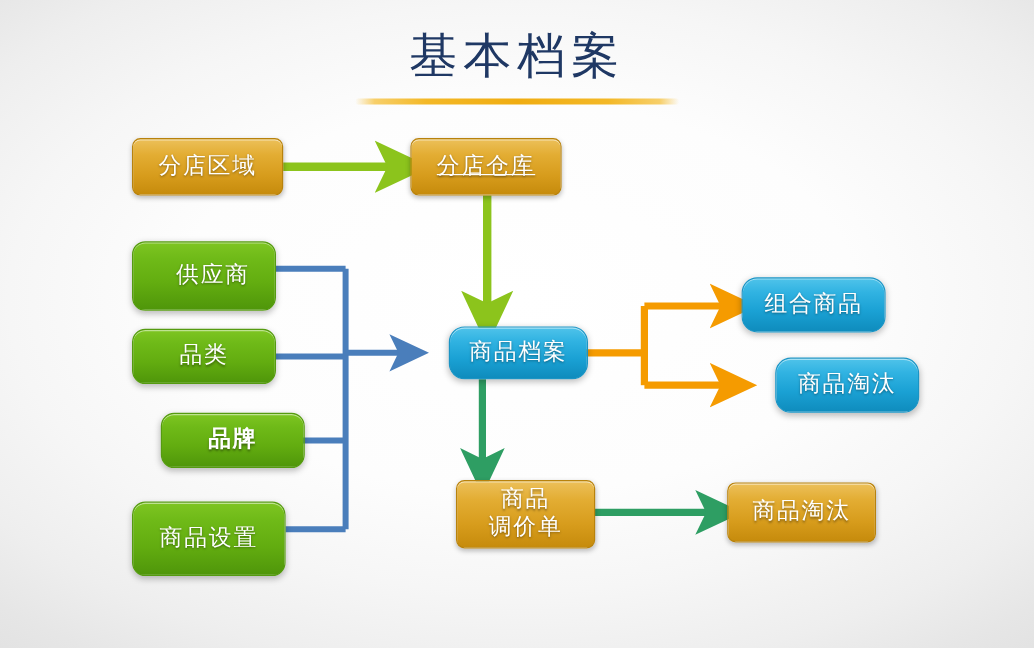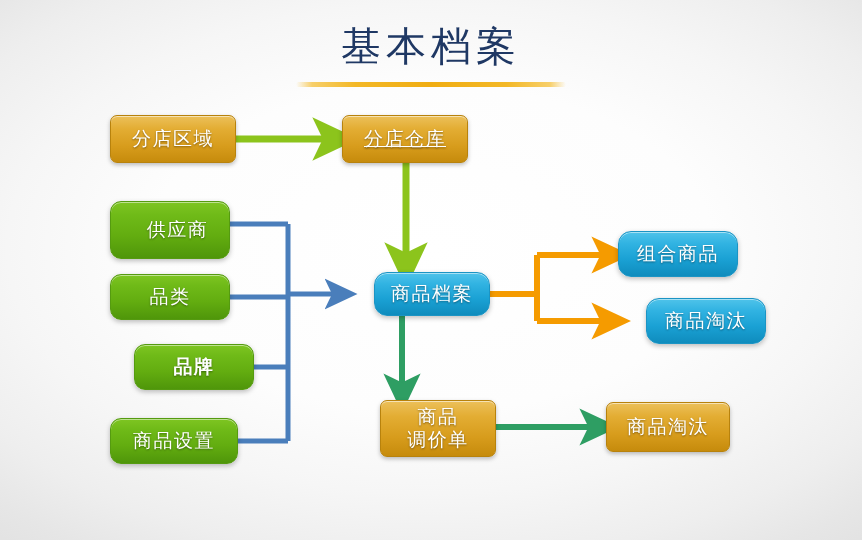--- a/index.html
+++ b/index.html
@@ -144,21 +144,21 @@
 
   <div class="node n-green" style="left:110px;top:201px;width:120px;height:58px;padding-left:15px;">
       <span class="lbl">供应商</span>
     </div>
   <div class="node n-green" style="left:110px;top:274px;width:120px;height:46px;text-align:center;">
       <span class="lbl">品类</span>
     </div>
   <div class="node n-green" style="left:110px;top:344px;width:120px;height:46px;margin-left:24px;">
       <span class="lbl bold">品牌</span>
     </div>
-  <div class="node n-green" style="left:110px;top:418px;width:128px;height:46px;">
+  <div class="node n-green" style="left:110px;top:418px;width:128px;height:62px;">
       <span class="lbl">商品设置</span>
     </div>
 
   <div class="node n-cyan" style="left:348px;top:272px;width:116px;height:44px;margin-left:26px;">
       <span class="lbl">商品档案</span>
     </div>
   <div class="node n-cyan" style="left:618px;top:231px;width:120px;height:46px;">
       <span class="lbl">组合商品</span>
     </div>
   <div class="node n-cyan" style="left:618px;top:298px;width:120px;height:46px;margin-left:28px;">

